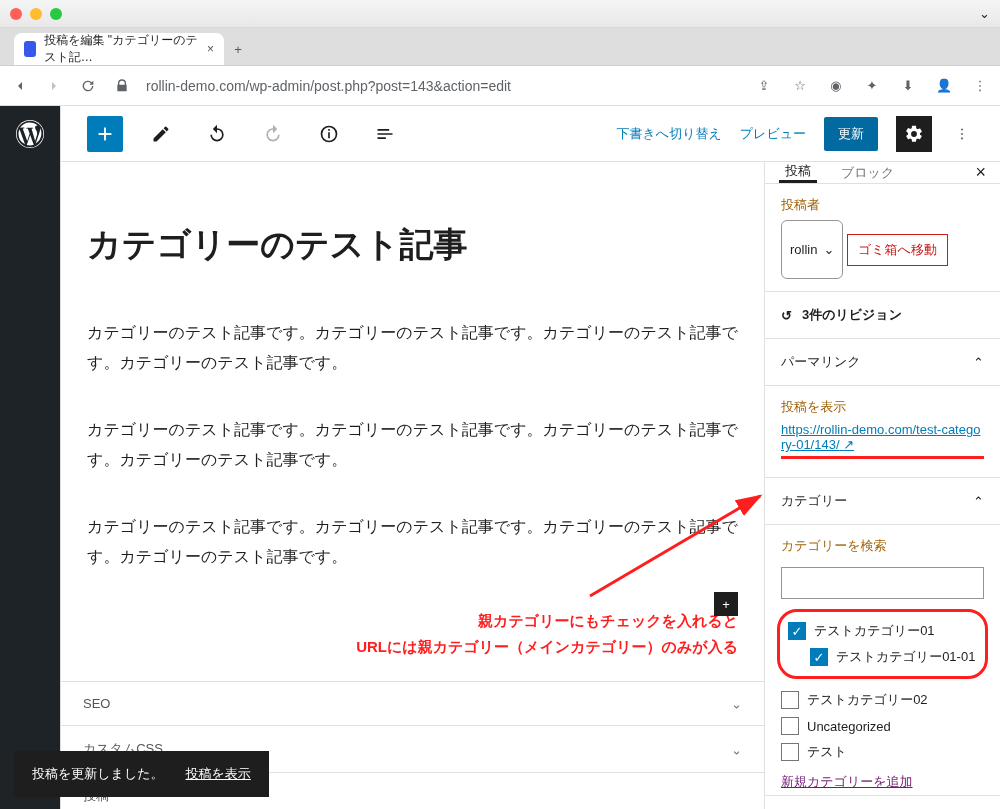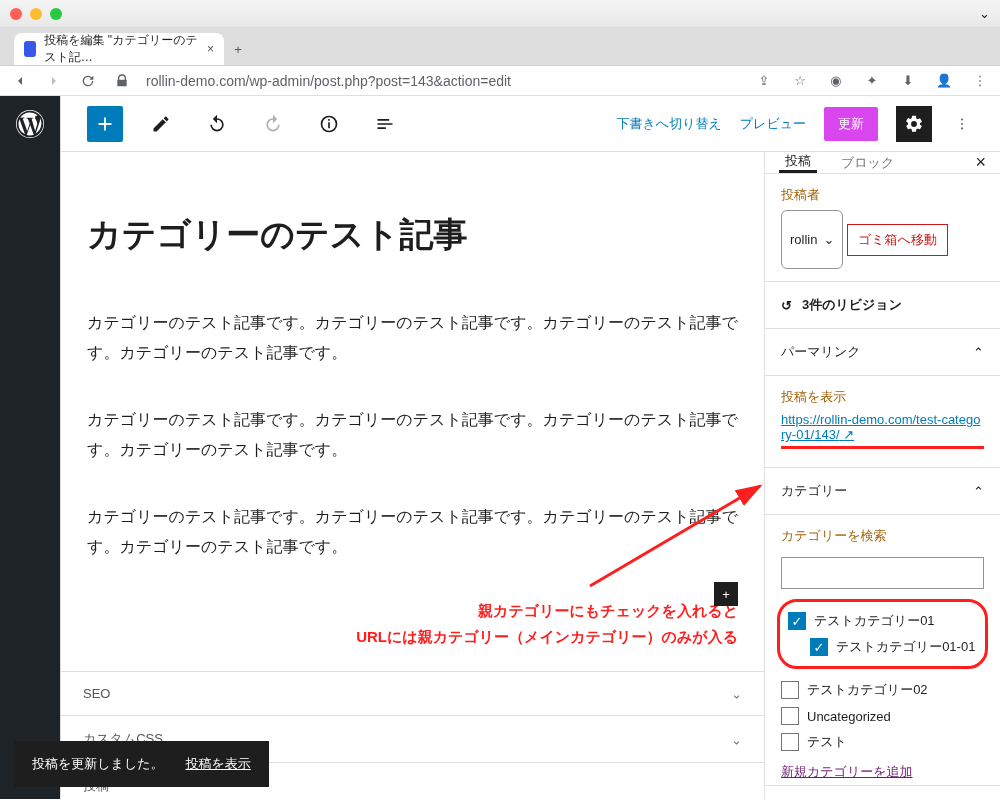--- a/index.html
+++ b/index.html
@@ -7,39 +7,39 @@
 
   
   .mac-titlebar { height: 28px; background: linear-gradient(#f6f5f6,#e9e8e9); display:flex; align-items:center; padding:0 10px; gap:8px; border-bottom:1px solid #d9d8d9; }
   .dot { width:12px; height:12px; border-radius:50%; }
   .r{background:#ff5f57;} .y{background:#febc2e;} .g{background:#28c840;}
   .tabstrip { height:38px; background:#dedede; display:flex; align-items:flex-end; padding-left:14px; border-bottom:1px solid #cfcfcf; }
   .tab { background:#fff; height:32px; width:210px; border-radius:8px 8px 0 0; display:flex; align-items:center; padding:0 10px; font-size:12px; gap:8px; }
   .tab .fav{width:16px;height:16px;background:#3858e9;border-radius:3px;}
   .tab .tabx{margin-left:auto;color:#555;}
   .plus-tab{width:28px;display:flex;align-items:center;justify-content:center;color:#555;height:32px;}
-  .addrbar { height:30px; background:#fff; display:flex; align-items:center; padding:0 10px; gap:14px; border-bottom:1px solid #dedede;}
+  .addrbar { height:40px; background:#fff; display:flex; align-items:center; padding:0 10px; gap:14px; border-bottom:1px solid #dedede;}
   .addrbar .ib{width:20px;height:20px;display:flex;align-items:center;justify-content:center;color:#5f6368;}
   .addrbtn svg, .ib svg{width:16px;height:16px;}
   .addr-url { flex:1; color:#5f6368; font-size:14px;}
   .addr-right{display:flex;gap:16px;align-items:center;}
 
   
   .app { display:flex; height: calc(809px - 28px - 38px - 40px); position:relative;}
   .wp-badge{width:60px;background:#1d2327;display:flex;align-items:flex-start;justify-content:center;padding-top:14px;}
   .wp-badge svg{width:28px;height:28px;}
   .editor { flex:1; display:flex; flex-direction:column; border-left:1px solid #ddd;}
 
   .topbar{height:56px;display:flex;align-items:center;padding:0 26px;border-bottom:1px solid #e0e0e0;gap:20px;}
   .add-block{width:36px;height:36px;background:#007cba;display:flex;align-items:center;justify-content:center;color:#fff;border-radius:2px;}
   .tool{width:36px;height:36px;display:flex;align-items:center;justify-content:center;color:#1e1e1e;}
   .tool svg{width:20px;height:20px;}
   .topbar-right{margin-left:auto;display:flex;align-items:center;gap:18px;}
   .link-blue{color:#007cba;font-size:13px;}
-  .btn-update{background:#d946ef;color:#fff;padding:8px 14px;font-size:13px;border-radius:2px;}
+  .btn-update{background:#0369a1;color:#fff;padding:8px 14px;font-size:13px;border-radius:2px;}
   .gear{width:36px;height:36px;background:#1e1e1e;display:flex;align-items:center;justify-content:center;}
   .gear svg{fill:#fff;width:20px;height:20px;}
   .more{width:24px;height:36px;display:flex;align-items:center;justify-content:center;}
 
   .body-row{flex:1;display:flex;overflow:hidden;}
   .canvas{flex:1;overflow:auto;padding:60px 26px 26px;position:relative;}
   .post-title{font-size:34px;font-weight:700;margin-bottom:50px;}
   .post-p{font-size:16px;line-height:1.9;margin-bottom:36px;color:#1e1e1e;max-width:700px;}
   .annotation{color:#ff1e1e;font-weight:700;font-size:15px;text-align:right;line-height:1.7;margin-top:6px;}
   .inserter{position:absolute;right:26px;top:430px;width:24px;height:24px;background:#1e1e1e;color:#fff;display:flex;align-items:center;justify-content:center;}

